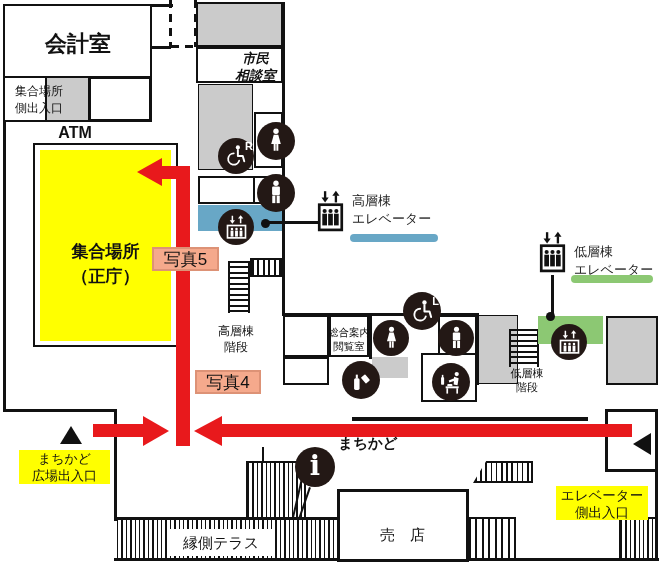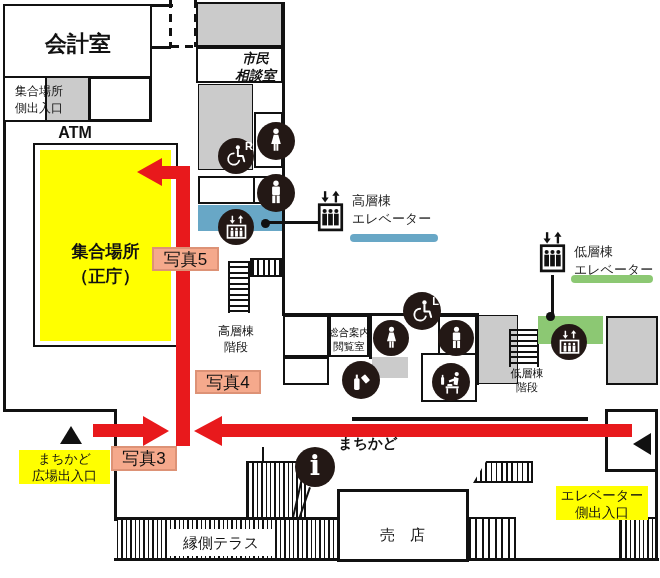--- a/index.html
+++ b/index.html
@@ -167,21 +167,20 @@
   <div class="lbl" style="left:203px;top:324px;width:66px;font-size:12px;">高層棟
 階段</div>
   <div class="lbl" style="left:495px;top:366px;width:64px;font-size:11px;">低層棟
 階段</div>
   <div class="lbl bold" style="left:332px;top:434px;width:72px;font-size:14.5px;">まちかど</div>
   <div class="lbl" style="left:170px;top:529px;width:102px;height:27px;font-size:15px;background:#fff;padding-top:4px;box-sizing:border-box;">縁側テラス</div>
   <div class="lbl" style="left:337px;top:525px;width:131px;font-size:15px;">売　店</div>
 
   <div class="photo" style="left:152px;top:247px;width:67px;height:24px;">写真5</div>
   <div class="photo" style="left:195px;top:370px;width:66px;height:24px;">写真4</div>
-  <div class="photo" style="left:111px;top:446px;width:66px;height:25px;">写真3</div>
 
   <div class="tri" style="left:60px;top:426px;border-left:11px solid transparent;border-right:11px solid transparent;border-bottom:18px solid #111;"></div>
   <div class="ylabel" style="left:19px;top:450px;width:91px;height:34px;font-size:13px;line-height:1.3;padding-top:1px;">まちかど
 広場出入口</div>
   <div class="tri" style="left:633px;top:433px;border-top:11px solid transparent;border-bottom:11px solid transparent;border-right:18px solid #111;"></div>
   <div class="ylabel" style="left:556px;top:486px;width:92px;height:34px;font-size:13.5px;line-height:1.25;padding-top:2px;">エレベーター
 側出入口</div>
 
   <div class="circle" style="left:218px;top:138px;width:36px;height:36px;">
     <svg viewBox="0 0 32 32" width="24" height="24">

